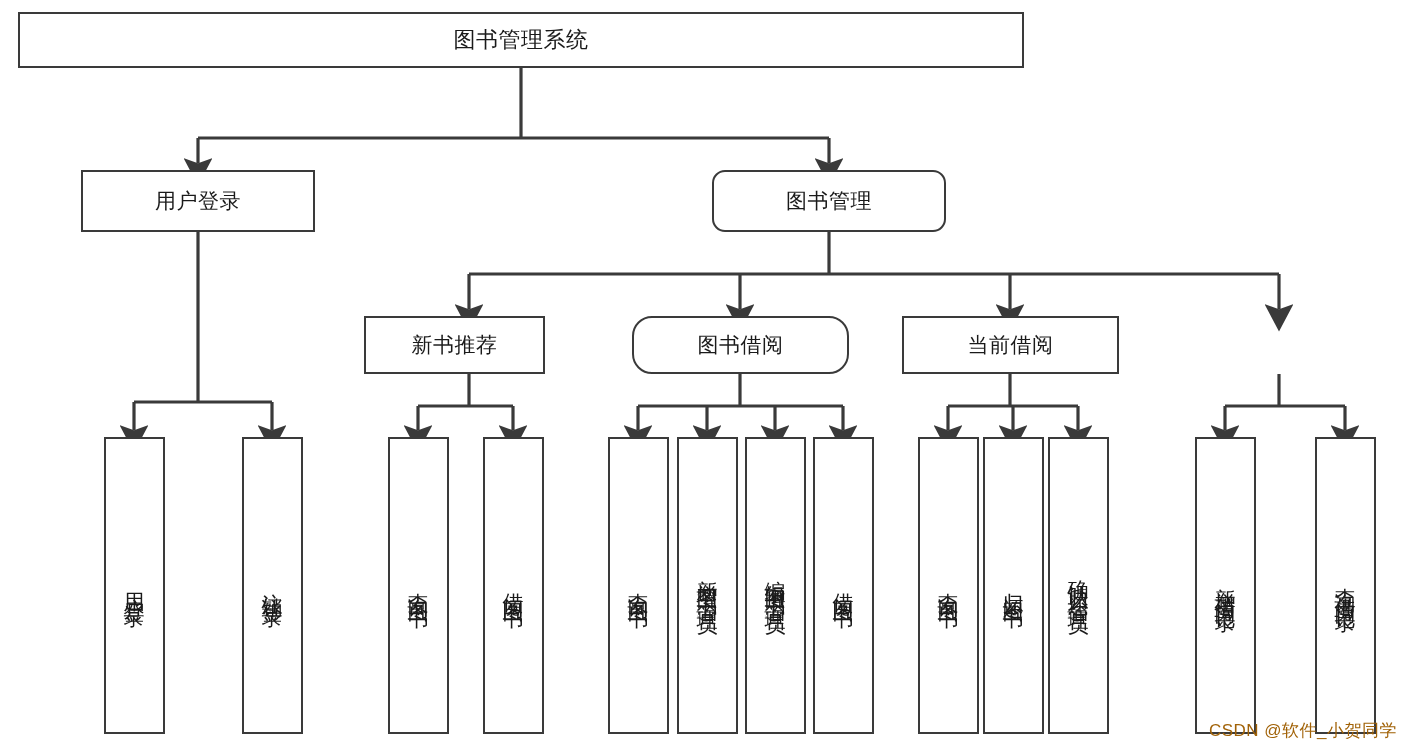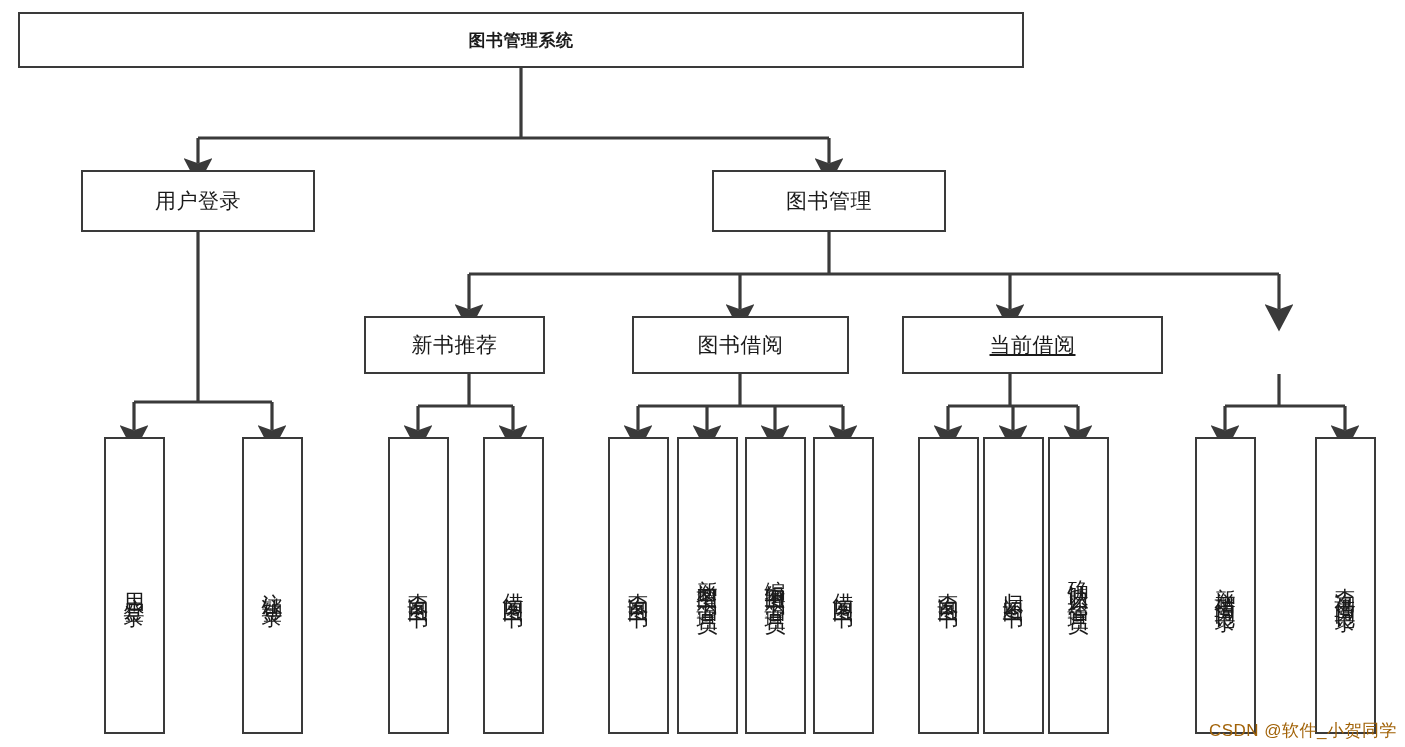--- a/index.html
+++ b/index.html
@@ -44,22 +44,21 @@
     font-size: 21px;
   }
   .node.v .vlabel {
     writing-mode: vertical-rl;
     text-orientation: upright;
     letter-spacing: 5px;
     line-height: 1;
     white-space: nowrap;
   }
   .node.root {
-    font-size: 17px;
-    font-weight: bold;
+    font-size: 22px;
   }
   #watermark {
     position: absolute;
     right: 8px;
     bottom: 5px;
     font-size: 17px;
     color: #a16207;
     letter-spacing: 0.5px;
     white-space: nowrap;
   }
@@ -119,31 +118,31 @@
     </g>
   </svg>
 
   <div class="node h root" style="left:18px; top:12px; width:1006px; height:56px;">
     <span>图书管理系统</span>
   </div>
 
   <div class="node h" style="left:81px; top:170px; width:234px; height:62px;">
     <span>用户登录</span>
   </div>
-  <div class="node h" style="left:712px; top:170px; width:234px; height:62px;">
+  <div class="node h" style="left:712px; top:170px; width:234px; height:62px;border-radius:13px;">
     <span>图书管理</span>
   </div>
 
   <div class="node h" style="left:364px; top:316px; width:181px; height:58px;">
     <span>新书推荐</span>
   </div>
-  <div class="node h" style="left:632px; top:316px; width:217px; height:58px;">
+  <div class="node h" style="left:632px; top:316px; width:217px; height:58px;border-radius:20px;">
     <span>图书借阅</span>
   </div>
-  <div class="node h" style="left:902px; top:316px; width:261px; height:58px;text-decoration:underline;">
+  <div class="node h" style="left:902px; top:316px; width:217px; height:58px;">
     <span>当前借阅</span>
   </div>
 
   <div class="node v" style="left:104px; top:437px; width:61px; height:297px;">
     <span class="vlabel">用户登录</span>
   </div>
   <div class="node v" style="left:242px; top:437px; width:61px; height:297px;">
     <span class="vlabel">注销登录</span>
   </div>
 

